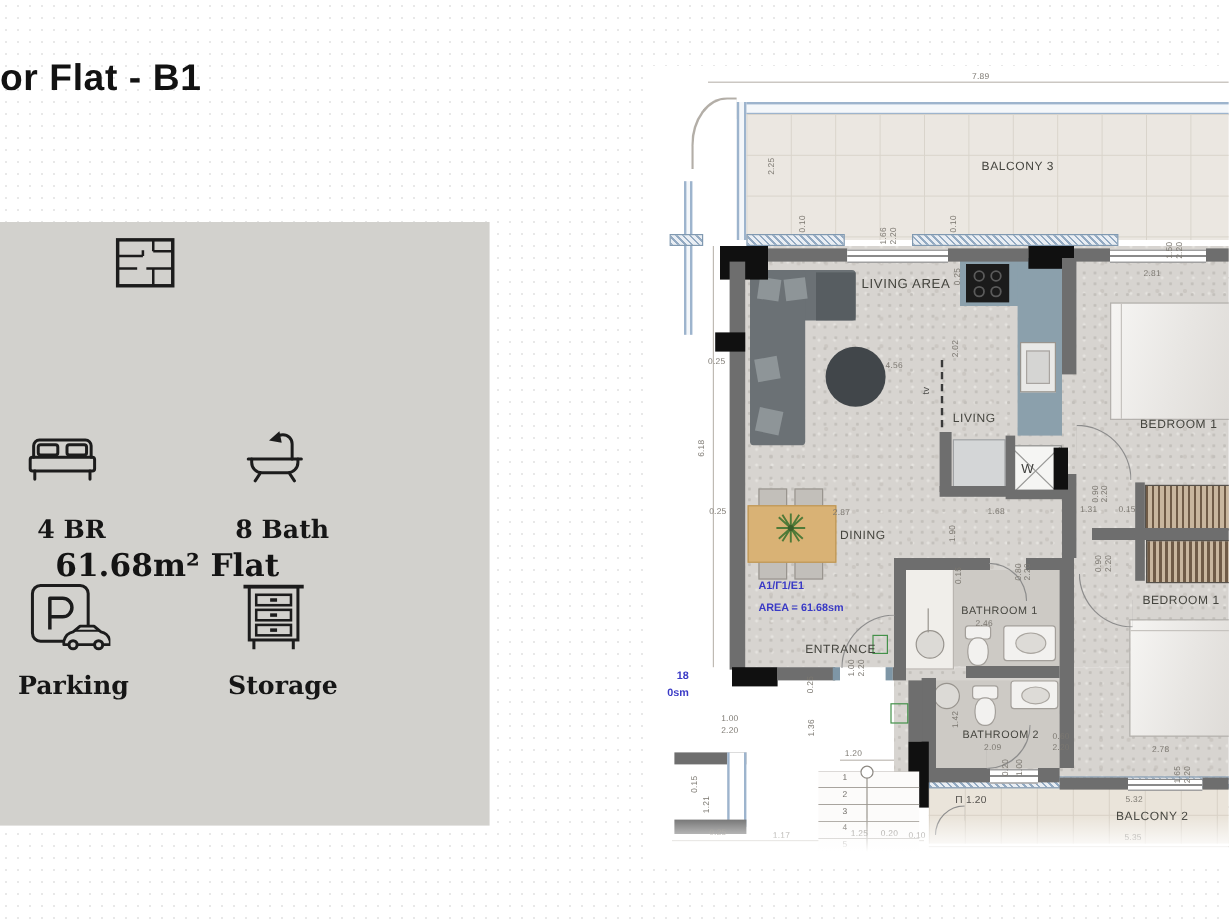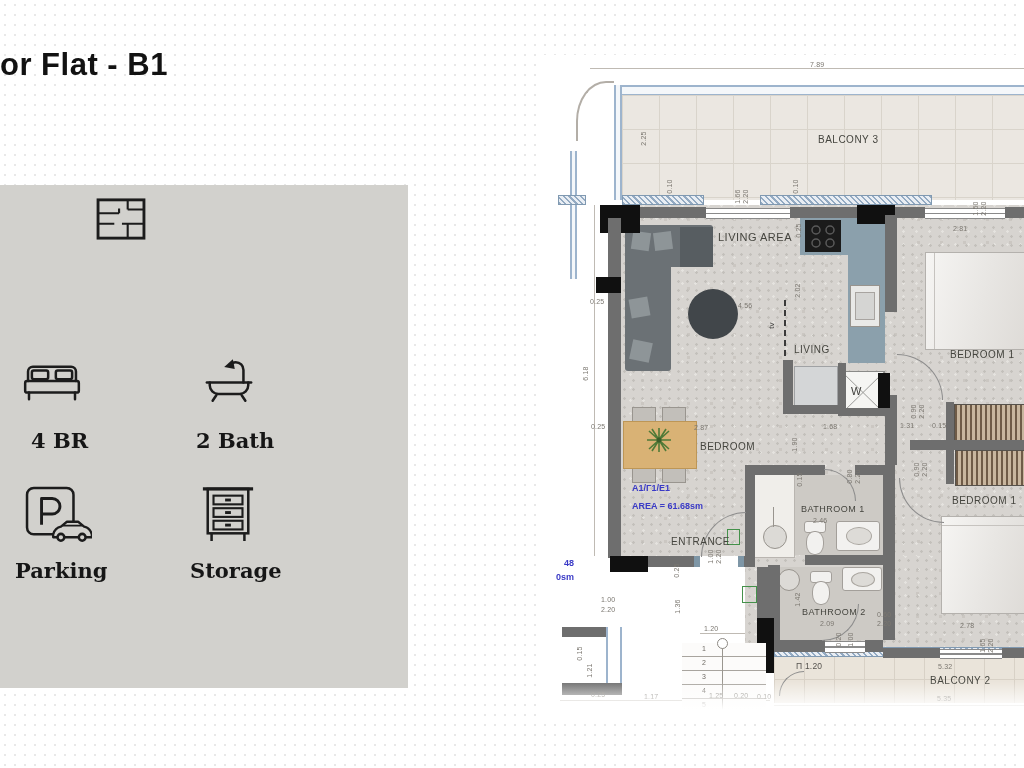--- a/index.html
+++ b/index.html
@@ -65,41 +65,42 @@
 
 <h1 id="title">or Flat - B1</h1>
 
 <div id="panel">
   <span class="icon" style="left:95px;top:12px">
     <svg width="52" height="44" viewBox="0 0 54 46" fill="none" stroke="#1c1c1c" stroke-width="3">
       <rect x="3" y="3" width="48" height="40"></rect>
       <path d="M34 3 V13 M34 13 H51 M3 17 H25 M25 17 V12 M3 28 H20 M28 28 H51 M34 28 V43" stroke-width="2.2"></path>
     </svg>
   </span>
+  <span id="area-title">61.68m² Flat</span>
 
   <span class="icon" style="left:20px;top:175px">
     <svg width="64" height="46" viewBox="0 0 66 48" fill="none" stroke="#1c1c1c" stroke-width="2.6" stroke-linecap="round" stroke-linejoin="round">
       <path d="M8 22 V12 a5 5 0 0 1 5 -5 h40 a5 5 0 0 1 5 5 v10"></path>
       <rect x="12" y="11" width="17" height="9" rx="2"></rect>
       <rect x="37" y="11" width="17" height="9" rx="2"></rect>
       <rect x="5" y="22" width="56" height="12" rx="2"></rect>
       <path d="M9 34 v7 M57 34 v7"></path>
     </svg>
   </span>
   <span class="icon" style="left:203px;top:172px">
     <svg width="52" height="47" viewBox="0 0 54 48" fill="none" stroke="#1c1c1c" stroke-width="2.6" stroke-linecap="round">
       <path d="M4 26 h46"></path>
       <path d="M7 26 v3 a9 9 0 0 0 9 9 h22 a9 9 0 0 0 9 -9 v-3"></path>
       <path d="M14 39 l-4 6 M40 39 l4 6"></path>
       <path d="M42 26 V13 a8 8 0 0 0 -8 -8 c-2.5 0 -4.5 1 -5.5 2.5"></path>
       <path d="M31 2 L22 10 L33 12 Z" fill="#1c1c1c" stroke="none"></path>
     </svg>
   </span>
   <span class="feat-label" style="left:31px;top:243px">4 BR</span>
-  <span class="feat-label" style="left:196px;top:243px">2 Bath</span>
+  <span class="feat-label" style="left:196px;top:243px">8 Bath</span>
 
   <span class="icon" style="left:24px;top:300px">
     <svg width="68" height="60" viewBox="0 0 70 62" fill="none" stroke="#1c1c1c" stroke-width="2.6" stroke-linejoin="round">
       <rect x="3" y="3" width="48" height="48" rx="7"></rect>
       <path d="M18 41 V14 h11 a8 8 0 0 1 0 16 h-11" stroke-width="3"></path>
       <g>
         <path d="M30 51 q2 -7 8 -8 l6 -5 h12 l6 5 q6 1 8 8 v3 h-40 z" fill="#d2d1cd" stroke-width="2.4"></path>
         <path d="M44 38 l-4 4 h20 l-4 -4" stroke-width="1.6"></path>
         <circle cx="38" cy="54" r="3.5" fill="#d2d1cd"></circle>
         <circle cx="60" cy="54" r="3.5" fill="#d2d1cd"></circle>
@@ -283,31 +284,31 @@
     <div class="circ"></div>
     <span class="num" style="top:2px">1</span>
     <span class="num" style="top:16px">2</span>
     <span class="num" style="top:30px">3</span>
     <span class="num" style="top:44px">4</span>
     <span class="num" style="top:58px">5</span>
   </div>
 
   <span class="room" style="left:148px;top:176px;font-size:11px">LIVING AREA</span>
   <span class="room" style="left:224px;top:289px">LIVING</span>
-  <span class="room" style="left:130px;top:386px">BEDROOM</span>
+  <span class="room" style="left:130px;top:386px">DINING</span>
   <span class="room" style="left:101px;top:481px">ENTRANCE</span>
   <span class="room" style="left:380px;top:294px">BEDROOM 1</span>
   <span class="room" style="left:382px;top:440px">BEDROOM 1</span>
   <span class="room" style="left:231px;top:449px;font-size:9px">BATHROOM 1</span>
   <span class="room" style="left:232px;top:552px;font-size:9px">BATHROOM 2</span>
   <span class="room" style="left:248px;top:79px">BALCONY 3</span>
   <span class="room" style="left:360px;top:620px">BALCONY 2</span>
   <span class="blue" style="left:62px;top:428px">A1/Γ1/E1</span>
   <span class="blue" style="left:62px;top:446px">AREA = 61.68sm</span>
-  <span class="blue" style="left:-6px;top:503px">48</span>
+  <span class="blue" style="left:-6px;top:503px">18</span>
   <span class="blue" style="left:-14px;top:517px">0sm</span>
   <span class="dim" style="left:226px;top:606px;font-size:8.5px;color:#55524e">Π 1.20</span>
 
   <span class="dim" style="left:240px;top:6px">7.89</span>
   <span class="dim v" style="left:66px;top:80px">2.25</span>
   <span class="dim v" style="left:92px;top:128px">0.10</span>
   <span class="dim v" style="left:160px;top:138px">1.66</span>
   <span class="dim v" style="left:168px;top:138px">2.20</span>
   <span class="dim v" style="left:218px;top:128px">0.10</span>
   <span class="dim v" style="left:398px;top:150px">1.50</span>

